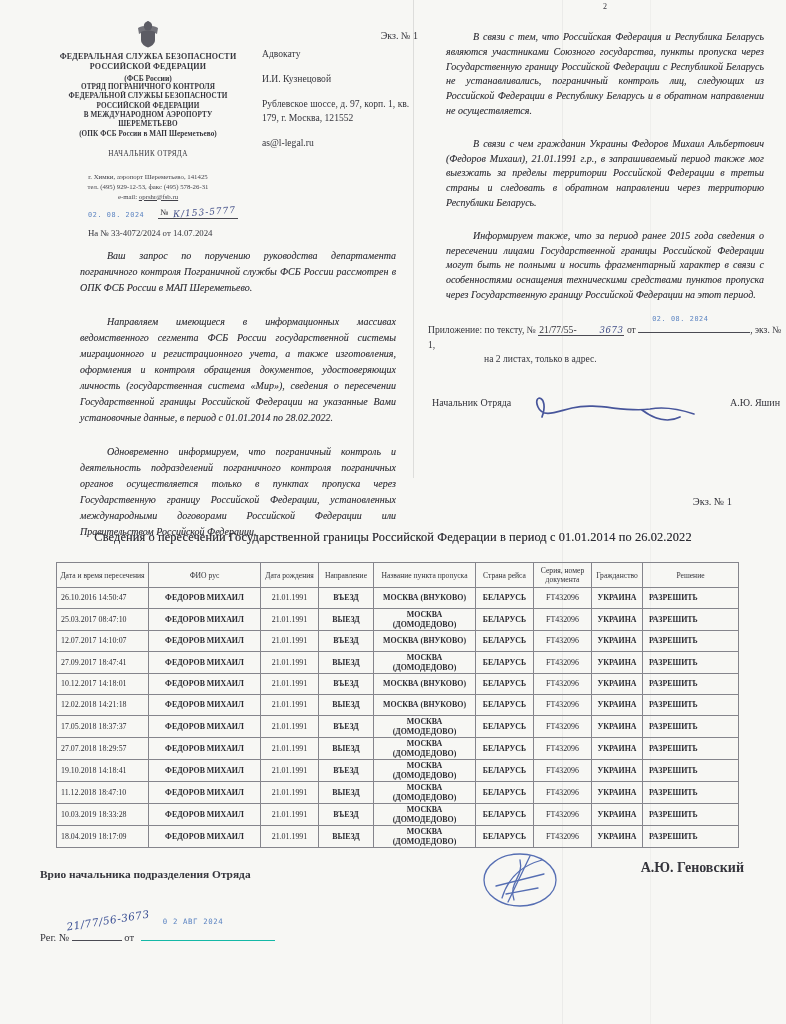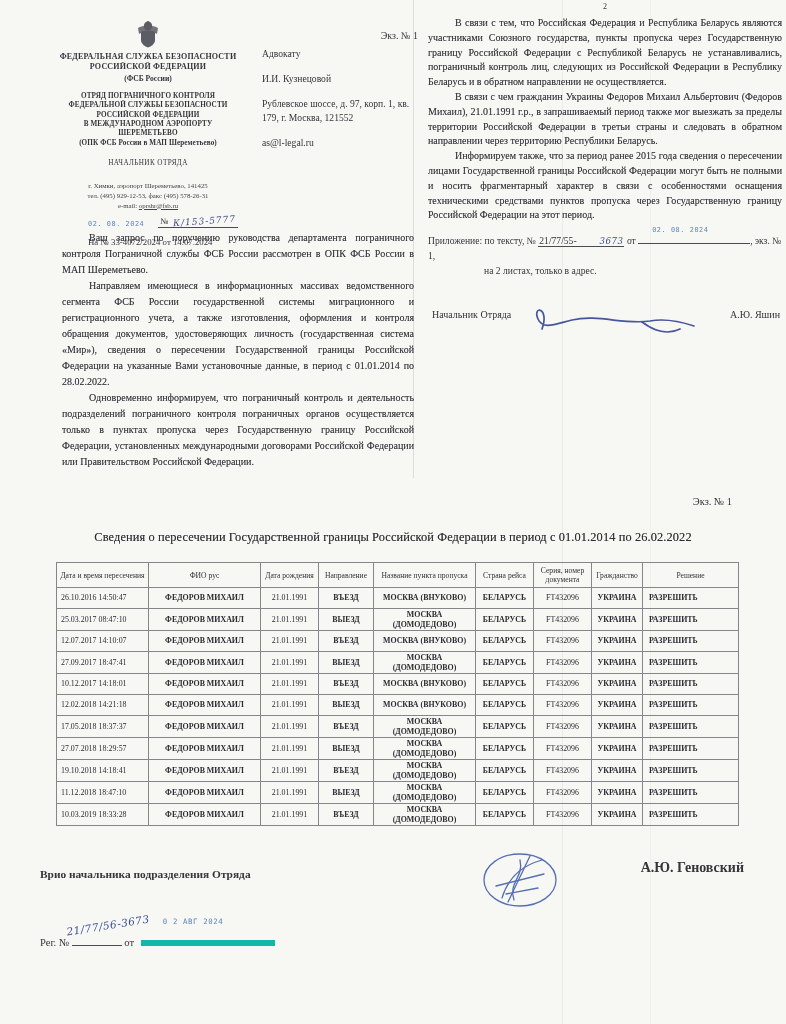--- a/index.html
+++ b/index.html
@@ -15,35 +15,35 @@
   .fold.f3 { left:650px; height:1024px; background:rgba(90,90,95,.05); }
 
   
   .p1 { position:absolute; left:28px; top:6px; width:392px; height:472px; }
   .p1-ex { position:absolute; top:24px; right:2px; font-size:10px; }
   .p1-head { position:absolute; left:0; top:14px; width:100%; display:flex; }
   .lh { width:208px; margin-left:16px; text-align:center; }
   .lh .emblem { display:block; margin:0 auto 4px auto; }
   .org1 { font-size:8px; font-weight:bold; line-height:1.3; letter-spacing:.2px; }
   .org3 { font-size:7.6px; font-weight:bold; margin-top:1px; }
-  .unit { margin-top:9px; font-size:7.2px; font-weight:bold; line-height:1.3; letter-spacing:.1px; }
+  .unit { font-size:7.2px; font-weight:bold; line-height:1.3; letter-spacing:.1px; }
   .chief { margin-top:11px; font-size:7.2px; letter-spacing:.4px; }
   .contact { margin-top:14px; font-size:6.8px; line-height:1.45; color:#42424a; }
   .contact .email { text-decoration:underline; }
   .stamp-row { margin-top:6px; margin-left:44px; display:flex; align-items:flex-end; text-align:left; }
   .stampblue { font-family:"DejaVu Sans Mono", monospace; color:#4d79bd; font-size:6.8px; letter-spacing:.6px; white-space:nowrap; opacity:.92; }
   .numline { margin-left:14px; border-bottom:1px solid #4a4a52; min-width:72px; padding:0 2px 1px 2px; font-size:8.6px; display:flex; align-items:flex-end; gap:4px; }
   .hand { font-family:"DejaVu Serif", serif; font-style:italic; color:#3f4c86; }
   .hand.h1 { display:inline-block; transform:rotate(-4deg); font-size:9px; letter-spacing:1px; white-space:nowrap; }
   .refline { margin-top:9px; padding-left:44px; text-align:left; font-size:8.8px; }
   .rcp { width:154px; margin-left:10px; padding-top:27px; text-align:left; font-size:9.6px; line-height:1.45; }
   .rcp div { margin-bottom:11px; }
   .body1 { position:absolute; top:224px; left:34px; right:6px; font-size:10px; line-height:16px;
            text-align:justify; text-shadow:0 0 .5px rgba(53,53,60,.45); }
-  .body1 p, .body2 p { margin:0; text-indent:27px; }
+  .body1 p, .body2 p { margin:18px; text-indent:27px;font-style:italic; }
 
   
   .p2 { position:absolute; left:428px; top:0; width:354px; }
   .pgnum { text-align:center; font-size:8px; margin-top:2px; height:10px; }
   .body2 { margin-top:4px; font-size:10px; line-height:14.8px; text-align:justify;
            text-shadow:0 0 .5px rgba(53,53,60,.45); }
   .attach { margin-top:9px; font-size:9.6px; line-height:1.55; }
   .attach .typedno { border-bottom:1px solid #4a4a52; padding:0 1px; }
   .attach .hand.h2 { font-size:8.6px; letter-spacing:.5px;margin-left:23px; }
   .fromline { display:inline-block; width:112px; border-bottom:1px solid #4a4a52; position:relative; height:11px; vertical-align:baseline; }
@@ -66,21 +66,21 @@
   .xing td:nth-child(9) { text-align:left; padding-left:6px; }
   .xing td:nth-child(2), .xing td:nth-child(4), .xing td:nth-child(5),
   .xing td:nth-child(6), .xing td:nth-child(8), .xing td:nth-child(9) { font-weight:bold; }
   .p3-sign { position:absolute; top:372px; left:40px; width:706px; height:80px;font-weight:bold; }
   .p3-sign .t { position:absolute; left:0; top:20px; font-size:11.4px; }
   .p3-sign .n { position:absolute; right:2px; top:12px; font-size:14px; }
   .p3-sign svg { position:absolute; left:438px; top:0; }
   .regrow { position:absolute; left:40px; top:452px; font-size:10.6px; }
   .uline1 { display:inline-block; width:50px; height:12px; border-bottom:1px solid #4a4a52; position:relative; }
   .uline1 .hand.h3 { position:absolute; left:-6px; top:-14px; transform:rotate(-9deg); font-size:10.5px; letter-spacing:.5px; white-space:nowrap; color:#3a4f94; }
-  .uline2 { display:inline-block; width:134px; height:12px; border-bottom:6px solid #14b8a6; position:relative; margin-left:4px; }
+  .uline2 { display:inline-block; width:134px; height:12px; border-bottom:1px solid #14b8a6; position:relative; margin-left:4px; }
   .uline2 .stampblue { position:absolute; left:22px; top:-11px; font-size:7.4px; }
 </style>
 </head>
 <body>
 
 <div class="canvas">
   <div class="fold f1"></div>
   <div class="fold f2"></div>
   <div class="fold f3"></div>
 
@@ -310,20 +310,31 @@
             <td>10.03.2019 18:33:28</td>
             <td>ФЕДОРОВ МИХАИЛ</td>
             <td>21.01.1991</td>
             <td>ВЪЕЗД</td>
             <td>МОСКВА (ДОМОДЕДОВО)</td>
             <td>БЕЛАРУСЬ</td>
             <td>FT432096</td>
             <td>УКРАИНА</td>
             <td>РАЗРЕШИТЬ</td>
           </tr>
+          <tr>
+            <td>18.04.2019 18:17:09</td>
+            <td>ФЕДОРОВ МИХАИЛ</td>
+            <td>21.01.1991</td>
+            <td>ВЫЕЗД</td>
+            <td>МОСКВА (ДОМОДЕДОВО)</td>
+            <td>БЕЛАРУСЬ</td>
+            <td>FT432096</td>
+            <td>УКРАИНА</td>
+            <td>РАЗРЕШИТЬ</td>
+          </tr>
         </tbody>
     </table>
     <div class="p3-sign">
       <span class="t">Врио начальника подразделения Отряда</span>
       <svg width="86" height="64" viewBox="0 0 86 64">
         <g fill="none" stroke="#3a57a8" stroke-width="1.3" stroke-linecap="round" opacity=".85">
           <ellipse cx="42" cy="32" rx="36" ry="26"></ellipse>
           <path d="M24,50 C32,24 50,16 64,12"></path>
           <path d="M18,38 L66,26"></path>
           <path d="M30,54 L52,8"></path>

